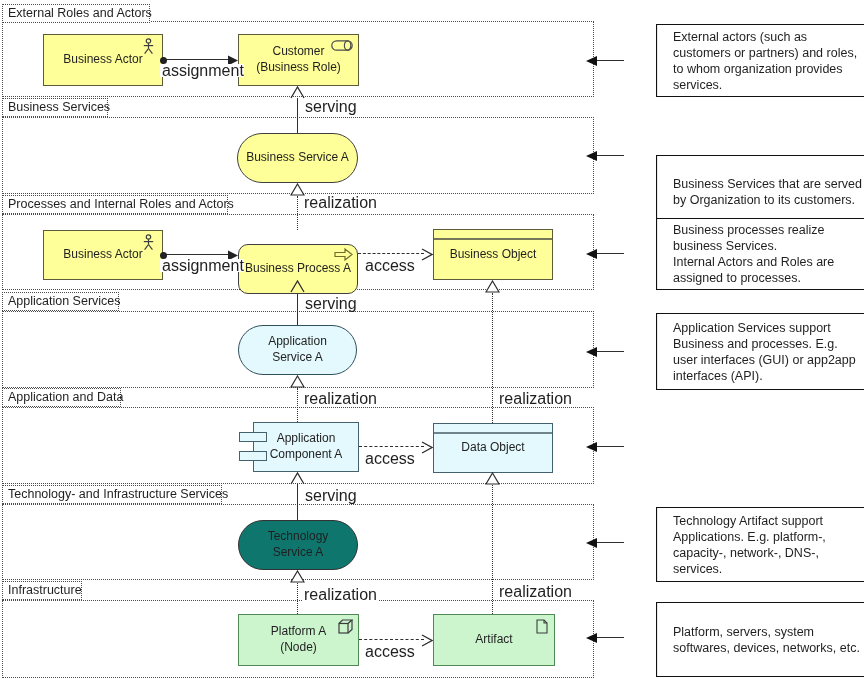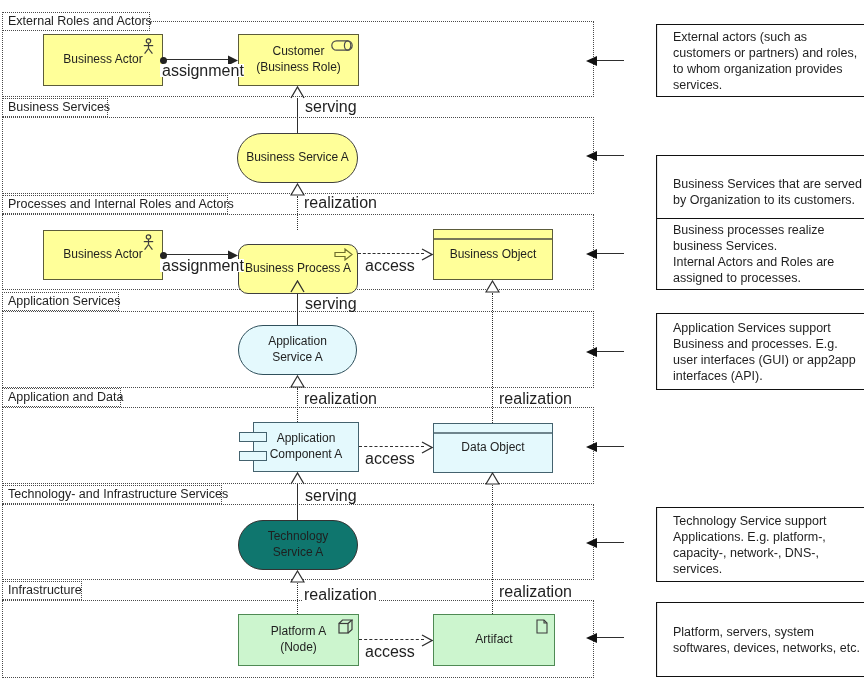--- a/index.html
+++ b/index.html
@@ -43,21 +43,21 @@
   .note{position:absolute;left:656px;width:216px;z-index:2;}
   .note svg{position:absolute;left:0;top:0;}
   .note-text{position:absolute;left:17px;right:10px;top:2px;bottom:2px;display:flex;
     align-items:center;font-size:12.5px;line-height:1.28;white-space:pre-line;z-index:2;}
 </style>
 </head>
 <body>
 
 <div class="canvas">
 
-  <div class="lane-tab" style="top:12px;width:148px;">External Roles and Actors</div>
+  <div class="lane-tab" style="top:4px;width:148px;">External Roles and Actors</div>
   <div class="lane-band" style="top:21px;height:76px;"></div>
 
   <div class="lane-tab" style="top:98px;width:106px;">Business Services</div>
   <div class="lane-band" style="top:117px;height:77px;"></div>
 
   <div class="lane-tab" style="top:195px;width:226px;">Processes and Internal Roles and Actors</div>
   <div class="lane-band" style="top:214px;height:76px;"></div>
 
   <div class="lane-tab" style="top:292px;width:117px;">Application Services</div>
   <div class="lane-band" style="top:311px;height:77px;"></div>
@@ -299,21 +299,21 @@
 
   <svg class="arrow" style="left:586px;top:442px;" width="11" height="10" viewBox="0 0 11 10">
       <polygon points="11,0 0,5 11,10" fill="#111"></polygon>
     </svg>
   <div class="hline" style="left:596px;top:446.3px;width:28px;"></div>
 
   <div class="note" style="top:507px;height:75px;">
     <svg width="240" height="75" viewBox="0 0 240 75">
       <polygon points="0.5,0.5 239.4,0.5 239.4,55.5 220.5,74.5 0.5,74.5" fill="#FFFFFF" stroke="#111" stroke-width="1.2"></polygon>
     </svg>
-    <div class="note-text">Technology Service support Applications. E.g. platform-, capacity-, network-, DNS-, services.</div>
+    <div class="note-text">Technology Artifact support Applications. E.g. platform-, capacity-, network-, DNS-, services.</div>
   </div>
   <svg class="arrow" style="left:586px;top:538px;" width="11" height="10" viewBox="0 0 11 10">
       <polygon points="11,0 0,5 11,10" fill="#111"></polygon>
     </svg>
   <div class="hline" style="left:596px;top:542.3px;width:28px;"></div>
 
   <div class="note" style="top:602px;height:75px;">
     <svg width="240" height="75" viewBox="0 0 240 75">
       <polygon points="0.5,0.5 239.4,0.5 239.4,55.5 220.5,74.5 0.5,74.5" fill="#FFFFFF" stroke="#111" stroke-width="1.2"></polygon>
     </svg>

